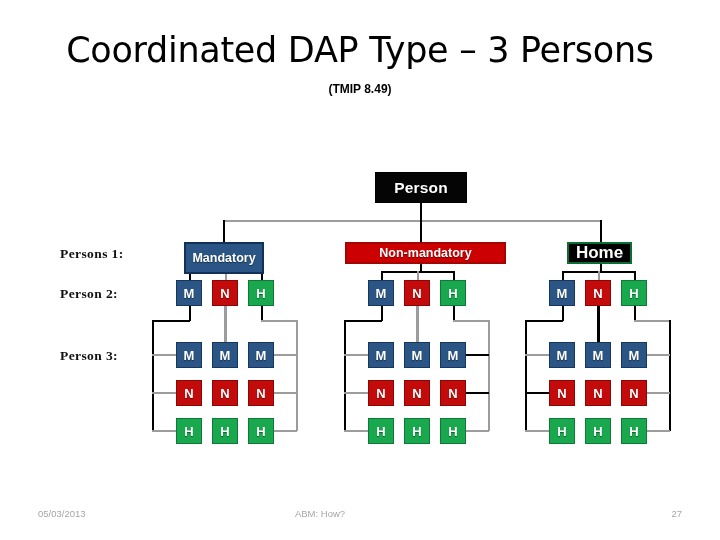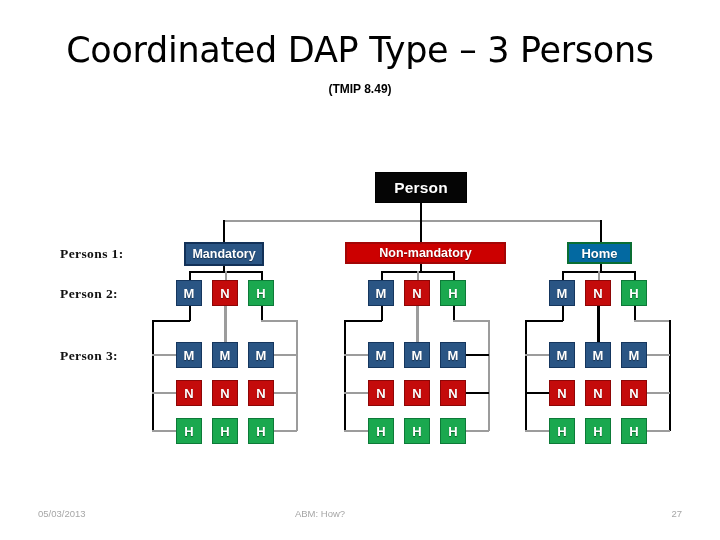--- a/index.html
+++ b/index.html
@@ -76,23 +76,23 @@
     background: #2a5584;
     border: 2px solid #123158;
     font-size: 12.5px;
   }
   .node-nonmandatory {
     background: #cc0000;
     border: 2px solid #a30505;
     font-size: 12.5px;
   }
   .node-home {
-    background: #0369a1;
+    background: #000000;
     border: 2px solid #0a6e33;
-    font-size: 13px;
+    font-size: 17px;
   }
   .cell {
     width: 26px;
     height: 26px;
     font-size: 13px;
   }
   .cell.m { background: #2a5584; border: 1.5px solid #15365e; }
   .cell.n { background: #c40b0b; border: 1.5px solid #8d0606; }
   .cell.h { background: #1aa84f; border: 1.5px solid #0d7a38; }
 
@@ -132,21 +132,21 @@
 
 <div class="node node-choice" style="left:375px; top:172px; width:92px; height:31px;">Person</div>
 
 <div class="line v" style="left:420px; top:203px; height:18px;"></div>
 
 <div class="line h grey" style="left:223px; top:220px; width:378px;"></div>
 <div class="line v" style="left:223px; top:220px; height:22px;"></div>
 <div class="line v" style="left:420px; top:220px; height:22px;"></div>
 <div class="line v" style="left:600px; top:220px; height:22px;"></div>
 
-<div class="node node-mandatory" style="left:184px; top:242px; width:80px;  height:24px;">Mandatory</div>
+<div class="node node-mandatory" style="left:184px; top:242px; width:80px;  height:32px;">Mandatory</div>
 <div class="node node-nonmandatory" style="left:345px; top:242px; width:161px; height:22px;">Non-mandatory</div>
 <div class="node node-home" style="left:567px; top:242px; width:65px;  height:22px;">Home</div>
 
 <div class="line v" style="left:223px; top:264px; height:8px;"></div>
 <div class="line h" style="left:189px; top:271px; width:73px;"></div>
 <div class="line v" style="left:189px; top:271px; height:9px;"></div>
 <div class="line v grey" style="left:225px; top:271px; height:9px;"></div>
 <div class="line v" style="left:261px; top:271px; height:9px;"></div>
 
 <div class="node cell m" style="left:176px; top:280px;">M</div>

